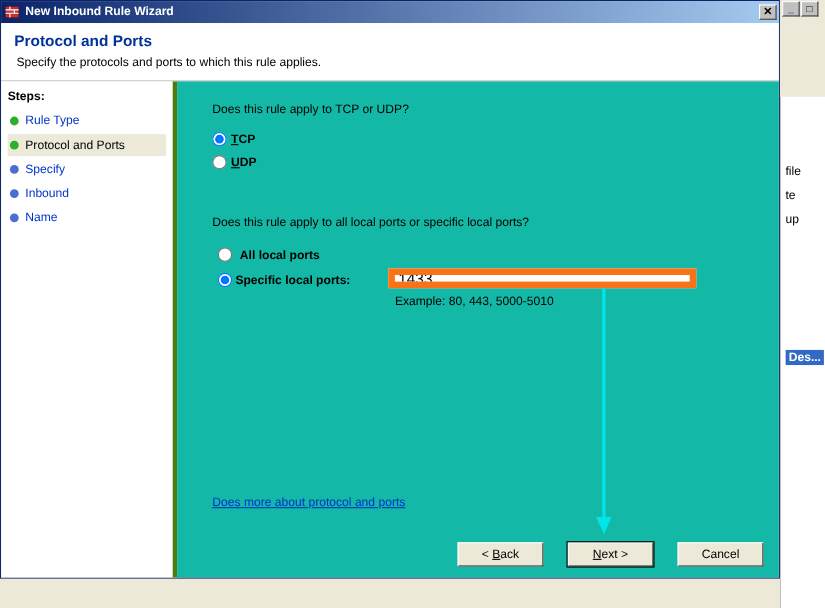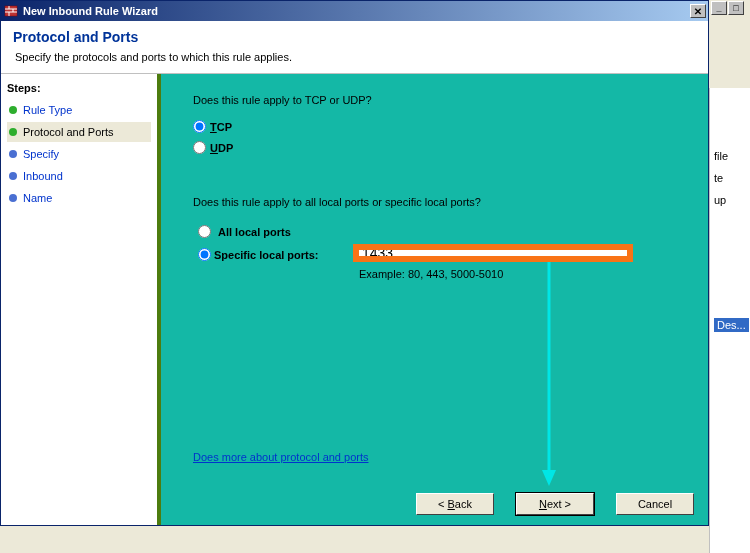--- a/index.html
+++ b/index.html
@@ -223,21 +223,21 @@
     font-size: 11px;
     margin-left: 4px;
     white-space: nowrap;
     overflow: hidden;
   }
   .bg-sel {
     background: #316ac5;
     color: #fff;
     display: inline-block;
     padding: 1px 3px;
-    font-weight: normal;
+    font-weight: bold;
   }
   .bold { font-weight: bold; }
 </style>
 </head>
 <body>
 
 <div class="bg-desktop">
   <div class="bg-titlebar-btns">
     <div class="bg-tbtn">_</div>
     <div class="bg-tbtn">□</div>

